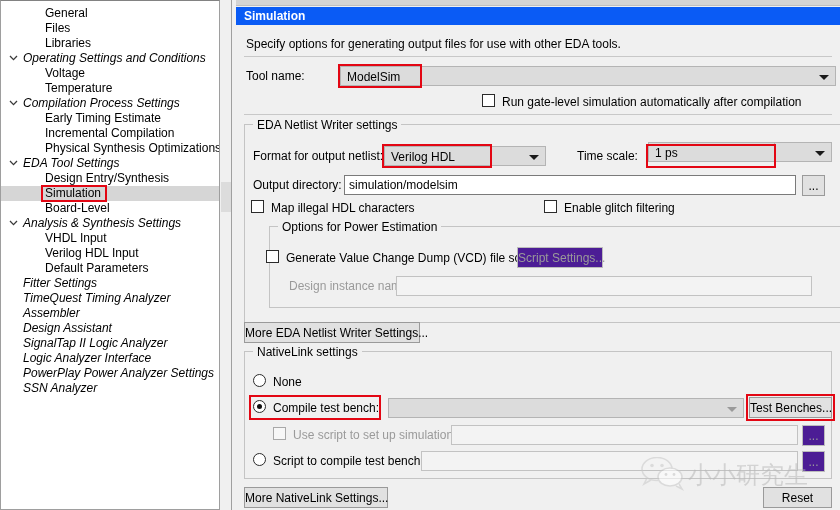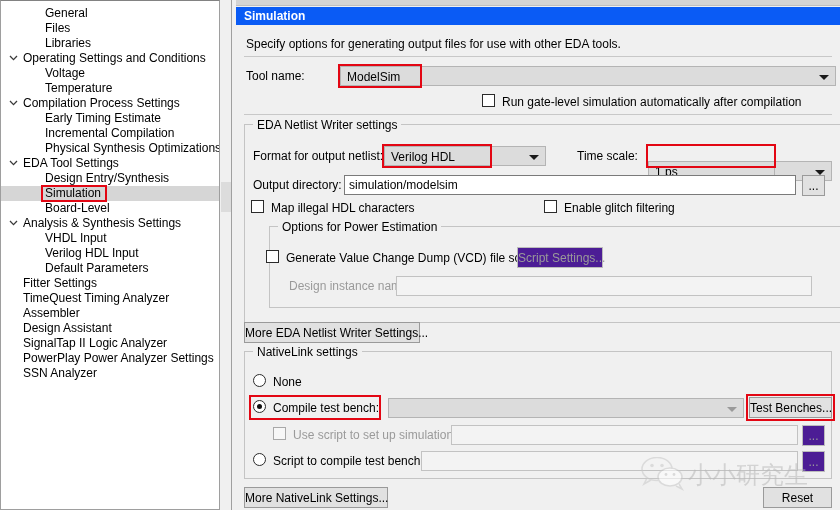--- a/index.html
+++ b/index.html
@@ -49,21 +49,21 @@
     font-size: 9px;
     line-height: 15px;
     color: #4a4a4a;
   }
   .tree-row .tw svg { display: block; margin: 4px auto 0 auto; }
   .tree-row .lbl {
     display: inline-block;
     font-size: 12px;
     color: #000000;
   }
-  .tree-row.lvl0 .lbl { margin-left: 22px; }
+  .tree-row.lvl0 .lbl { margin-left: 22px; font-style: italic; }
   .tree-row.lvl1 .lbl { margin-left: 44px; }
   .tree-row.selected .lbl {
     background: #d6d6d6;
   }
   .tree-row.selected {
     background: #d6d6d6;
   }
   .tree-row.selected .sel-outline {
     position: absolute;
     left: 35px; top: -1px;
@@ -306,20 +306,21 @@
             </svg>
           </span><span class="lbl">Analysis &amp; Synthesis Settings</span></div>
         <div class="tree-row lvl1"><span class="lbl">VHDL Input</span></div>
         <div class="tree-row lvl1"><span class="lbl">Verilog HDL Input</span></div>
         <div class="tree-row lvl1"><span class="lbl">Default Parameters</span></div>
         <div class="tree-row lvl0"><span class="lbl">Fitter Settings</span></div>
         <div class="tree-row lvl0"><span class="lbl">TimeQuest Timing Analyzer</span></div>
         <div class="tree-row lvl0"><span class="lbl">Assembler</span></div>
         <div class="tree-row lvl0"><span class="lbl">Design Assistant</span></div>
         <div class="tree-row lvl0"><span class="lbl">SignalTap II Logic Analyzer</span></div>
+        <div class="tree-row lvl0"><span class="lbl">Logic Analyzer Interface</span></div>
         <div class="tree-row lvl0"><span class="lbl">PowerPlay Power Analyzer Settings</span></div>
         <div class="tree-row lvl0"><span class="lbl">SSN Analyzer</span></div>
       </div>
   </div>
 
   <div id="splitter">
     <div class="grip"></div>
     <div class="bar"></div>
   </div>
 
@@ -351,21 +352,21 @@
 
     <div class="lbl-static" style="left:17px; top:149px;">Format for output netlist:</div>
     <div class="combo split" style="left:148px; top:146px; width:162px;">
       <div class="ctext">Verilog HDL</div>
       <div class="divider" style="left:106px;"></div>
       <div class="arrow"></div>
     </div>
     <div class="redbox" style="left:146px; top:144px; width:110px; height:24px;"></div>
 
     <div class="lbl-static" style="left: 341px; top: 149px;">Time scale:</div>
-    <div class="combo split" style="left:412px; top:161px; width:184px;">
+    <div class="combo split" style="left:412px; top:142px; width:184px;">
       <div class="ctext">1 ps</div>
       <div class="divider" style="left:125px;"></div>
       <div class="arrow"></div>
     </div>
     <div class="redbox" style="left:410px; top:144px; width:130px; height:24px;"></div>
 
     <div class="lbl-static" style="left:17px; top:178px;">Output directory:</div>
     <div class="textbox" style="left:108px; top:175px; width:452px;">
       <div class="ttext">simulation/modelsim</div>
     </div>

